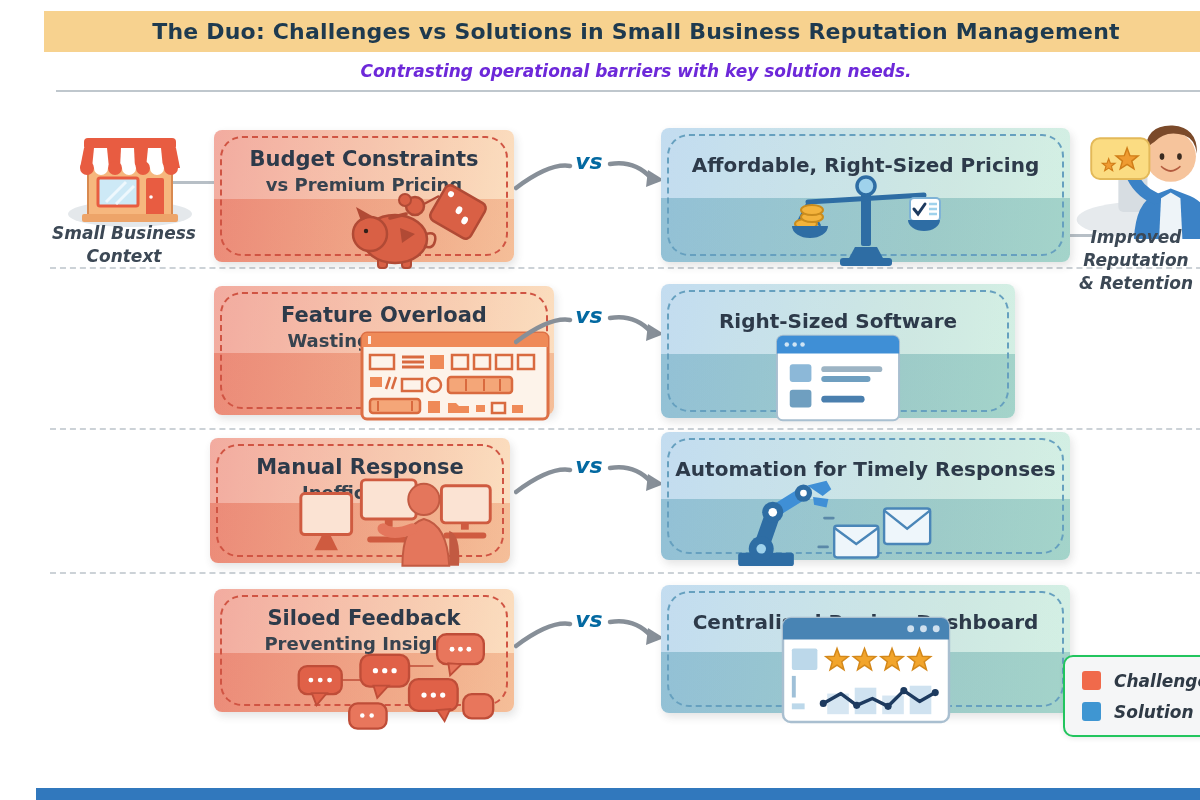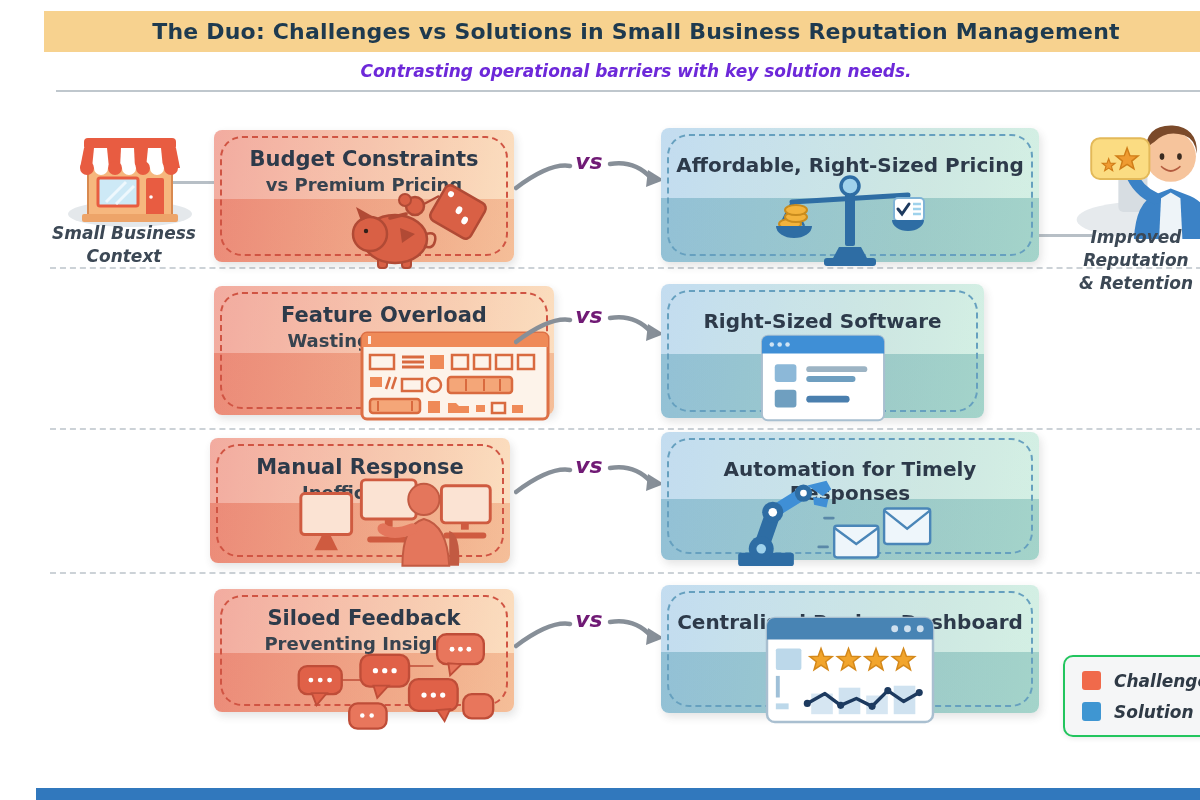--- a/index.html
+++ b/index.html
@@ -16,37 +16,37 @@
 
   .sep{position:absolute;left:14px;width:1172px;border-top:2px dashed #ccd2d7;}
 
   
   .box{position:absolute;border-radius:8px;box-shadow:2px 4px 9px rgba(60,60,60,.14);}
   .challenge-bg{background:
       linear-gradient(to bottom, rgba(255,255,255,.22) 0 52%, rgba(221,92,64,.20) 52% 100%),
       linear-gradient(100deg,#ef9485 0%,#f6c29e 70%,#fbd7af 100%);}
   .solution-bg{background:
       linear-gradient(to bottom, rgba(255,255,255,.22) 0 52%, rgba(34,125,138,.22) 52% 100%),
-      linear-gradient(100deg,#b2d3ec 0%,#c0e1da 68%,#c8ecdc 100%);}
+      linear-gradient(100deg,#b2d3ec 0%,#c0e1da 68%,#c8ecdc 100%); padding-left: 31px;}
   .box-inner{position:absolute;inset:6px;border-radius:22px;border:2px dashed;pointer-events:none;}
   .ch-inner{border-color:#d05443;}
   .so-inner{border-color:#66a0bf;}
   .box-title{position:absolute;left:0;right:0;top:16px;text-align:center;color:#2d3a4a;line-height:1.28;}
   .t1{display:block;font-size:21px;font-weight:700;}
   .t2{display:block;font-size:18px;font-weight:600;color:#37434f;}
   .so-title{position:absolute;left:0;right:0;top:25px;text-align:center;font-size:20px;
             font-weight:700;color:#2d3a4a;}
   .icon{position:absolute;}
   .center-icon{left:50%;transform:translateX(-50%);}
 
   
   .connector{position:absolute;width:150px;height:56px;}
   .conn-svg{position:absolute;left:0;top:0;}
   .vs-label{position:absolute;left:0;right:0;top:1px;text-align:center;font-size:22px;
-            font-weight:700;font-style:italic;color:#701a75;}
+            font-weight:700;font-style:italic;color:#0369a1;}
 
   
   .ctx-label{position:absolute;text-align:center;font-style:italic;font-weight:700;
              font-size:17px;color:#3c4855;line-height:1.35;}
   .ctx-line{position:absolute;height:3px;background:#b7bfc6;}
 
   
   .legend{position:absolute;left:1027px;top:655px;width:150px;height:78px;background:#f5f6f7;
           border:2px solid #22c55e;border-radius:10px;box-shadow:0 2px 5px rgba(0,0,0,.08);
           display:flex;flex-direction:column;justify-content:center;gap:11px;}

